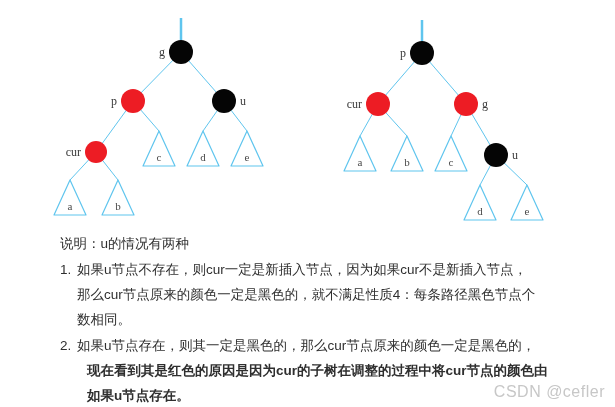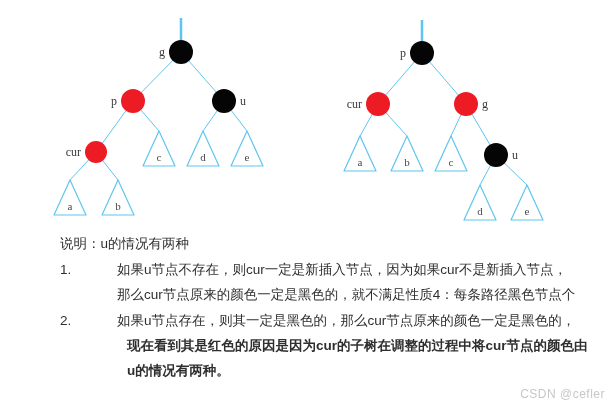--- a/index.html
+++ b/index.html
@@ -58,31 +58,30 @@
   .note-marker {
     flex: 0 0 auto;
     width: 17px;
     color: #2f2f2f;
   }
   .note-body {
     flex: 1 1 auto;
   }
   .note-line {
     white-space: nowrap;
-    margin-left: 40px;
   }
   .note-line.indented {
     padding-left: 10px;
     font-weight: bold;
   }
   #watermark {
     position: absolute;
     right: 10px;
     bottom: 6px;
-    font-size: 12px;
+    font-size: 16px;
     color: #c7c7c7;
     letter-spacing: 0.5px;
     font-family: "Liberation Sans", "DejaVu Sans", sans-serif;
   }
 </style>
 </head>
 <body>
 
 <div id="figure">
   <svg width="615" height="228" viewBox="0 0 615 228" xmlns="http://www.w3.org/2000/svg">
@@ -148,26 +147,27 @@
 </div>
 
 <div id="notes">
   <div class="note-caption">说明：u的情况有两种</div>
   <div id="note-list">
       <div class="note-item">
         <div class="note-marker">1.</div>
         <div class="note-body">
           <div class="note-line">如果u节点不存在，则cur一定是新插入节点，因为如果cur不是新插入节点，</div>
           <div class="note-line">那么cur节点原来的颜色一定是黑色的，就不满足性质4：每条路径黑色节点个</div>
+          <div class="note-line">数相同。</div>
         </div>
       </div>
       <div class="note-item">
         <div class="note-marker">2.</div>
         <div class="note-body">
           <div class="note-line">如果u节点存在，则其一定是黑色的，那么cur节点原来的颜色一定是黑色的，</div>
           <div class="note-line indented">现在看到其是红色的原因是因为cur的子树在调整的过程中将cur节点的颜色由</div>
-          <div class="note-line indented">u的情况有两种。</div>
+          <div class="note-line indented">如果u节点存在。</div>
         </div>
       </div>
     </div>
 </div>
 
 <div id="watermark">CSDN @cefler</div>
 
 </body></html>

